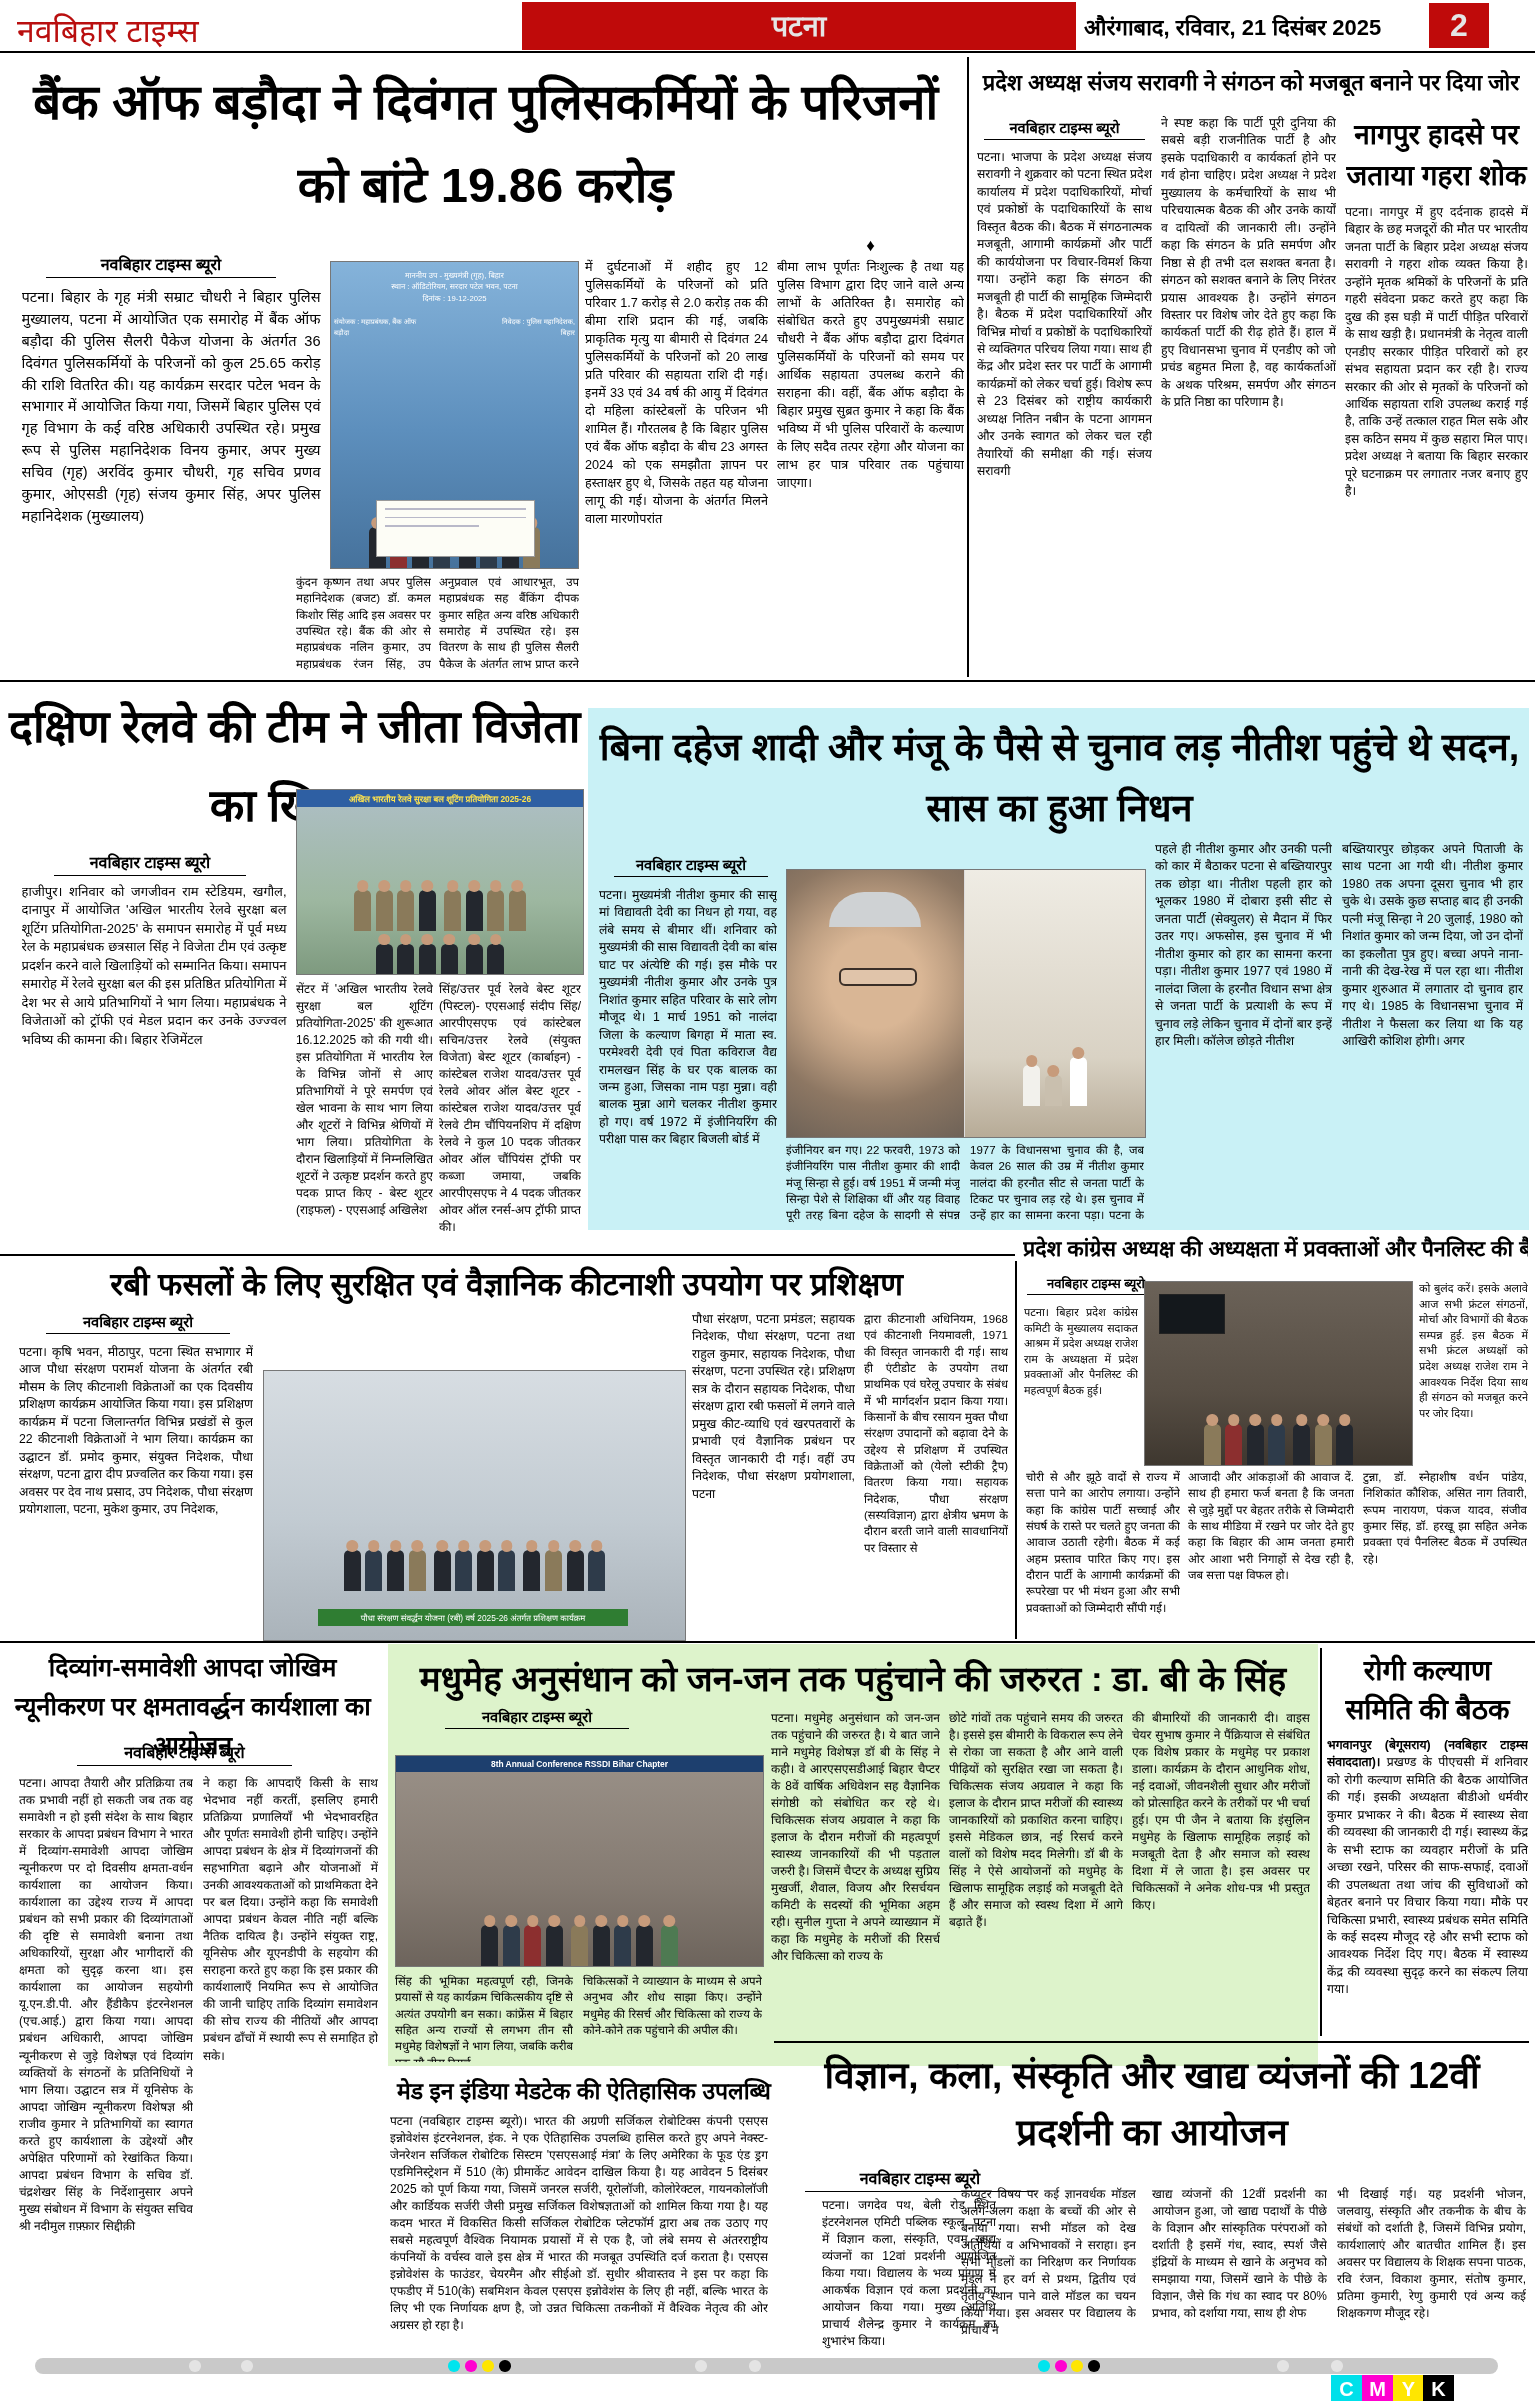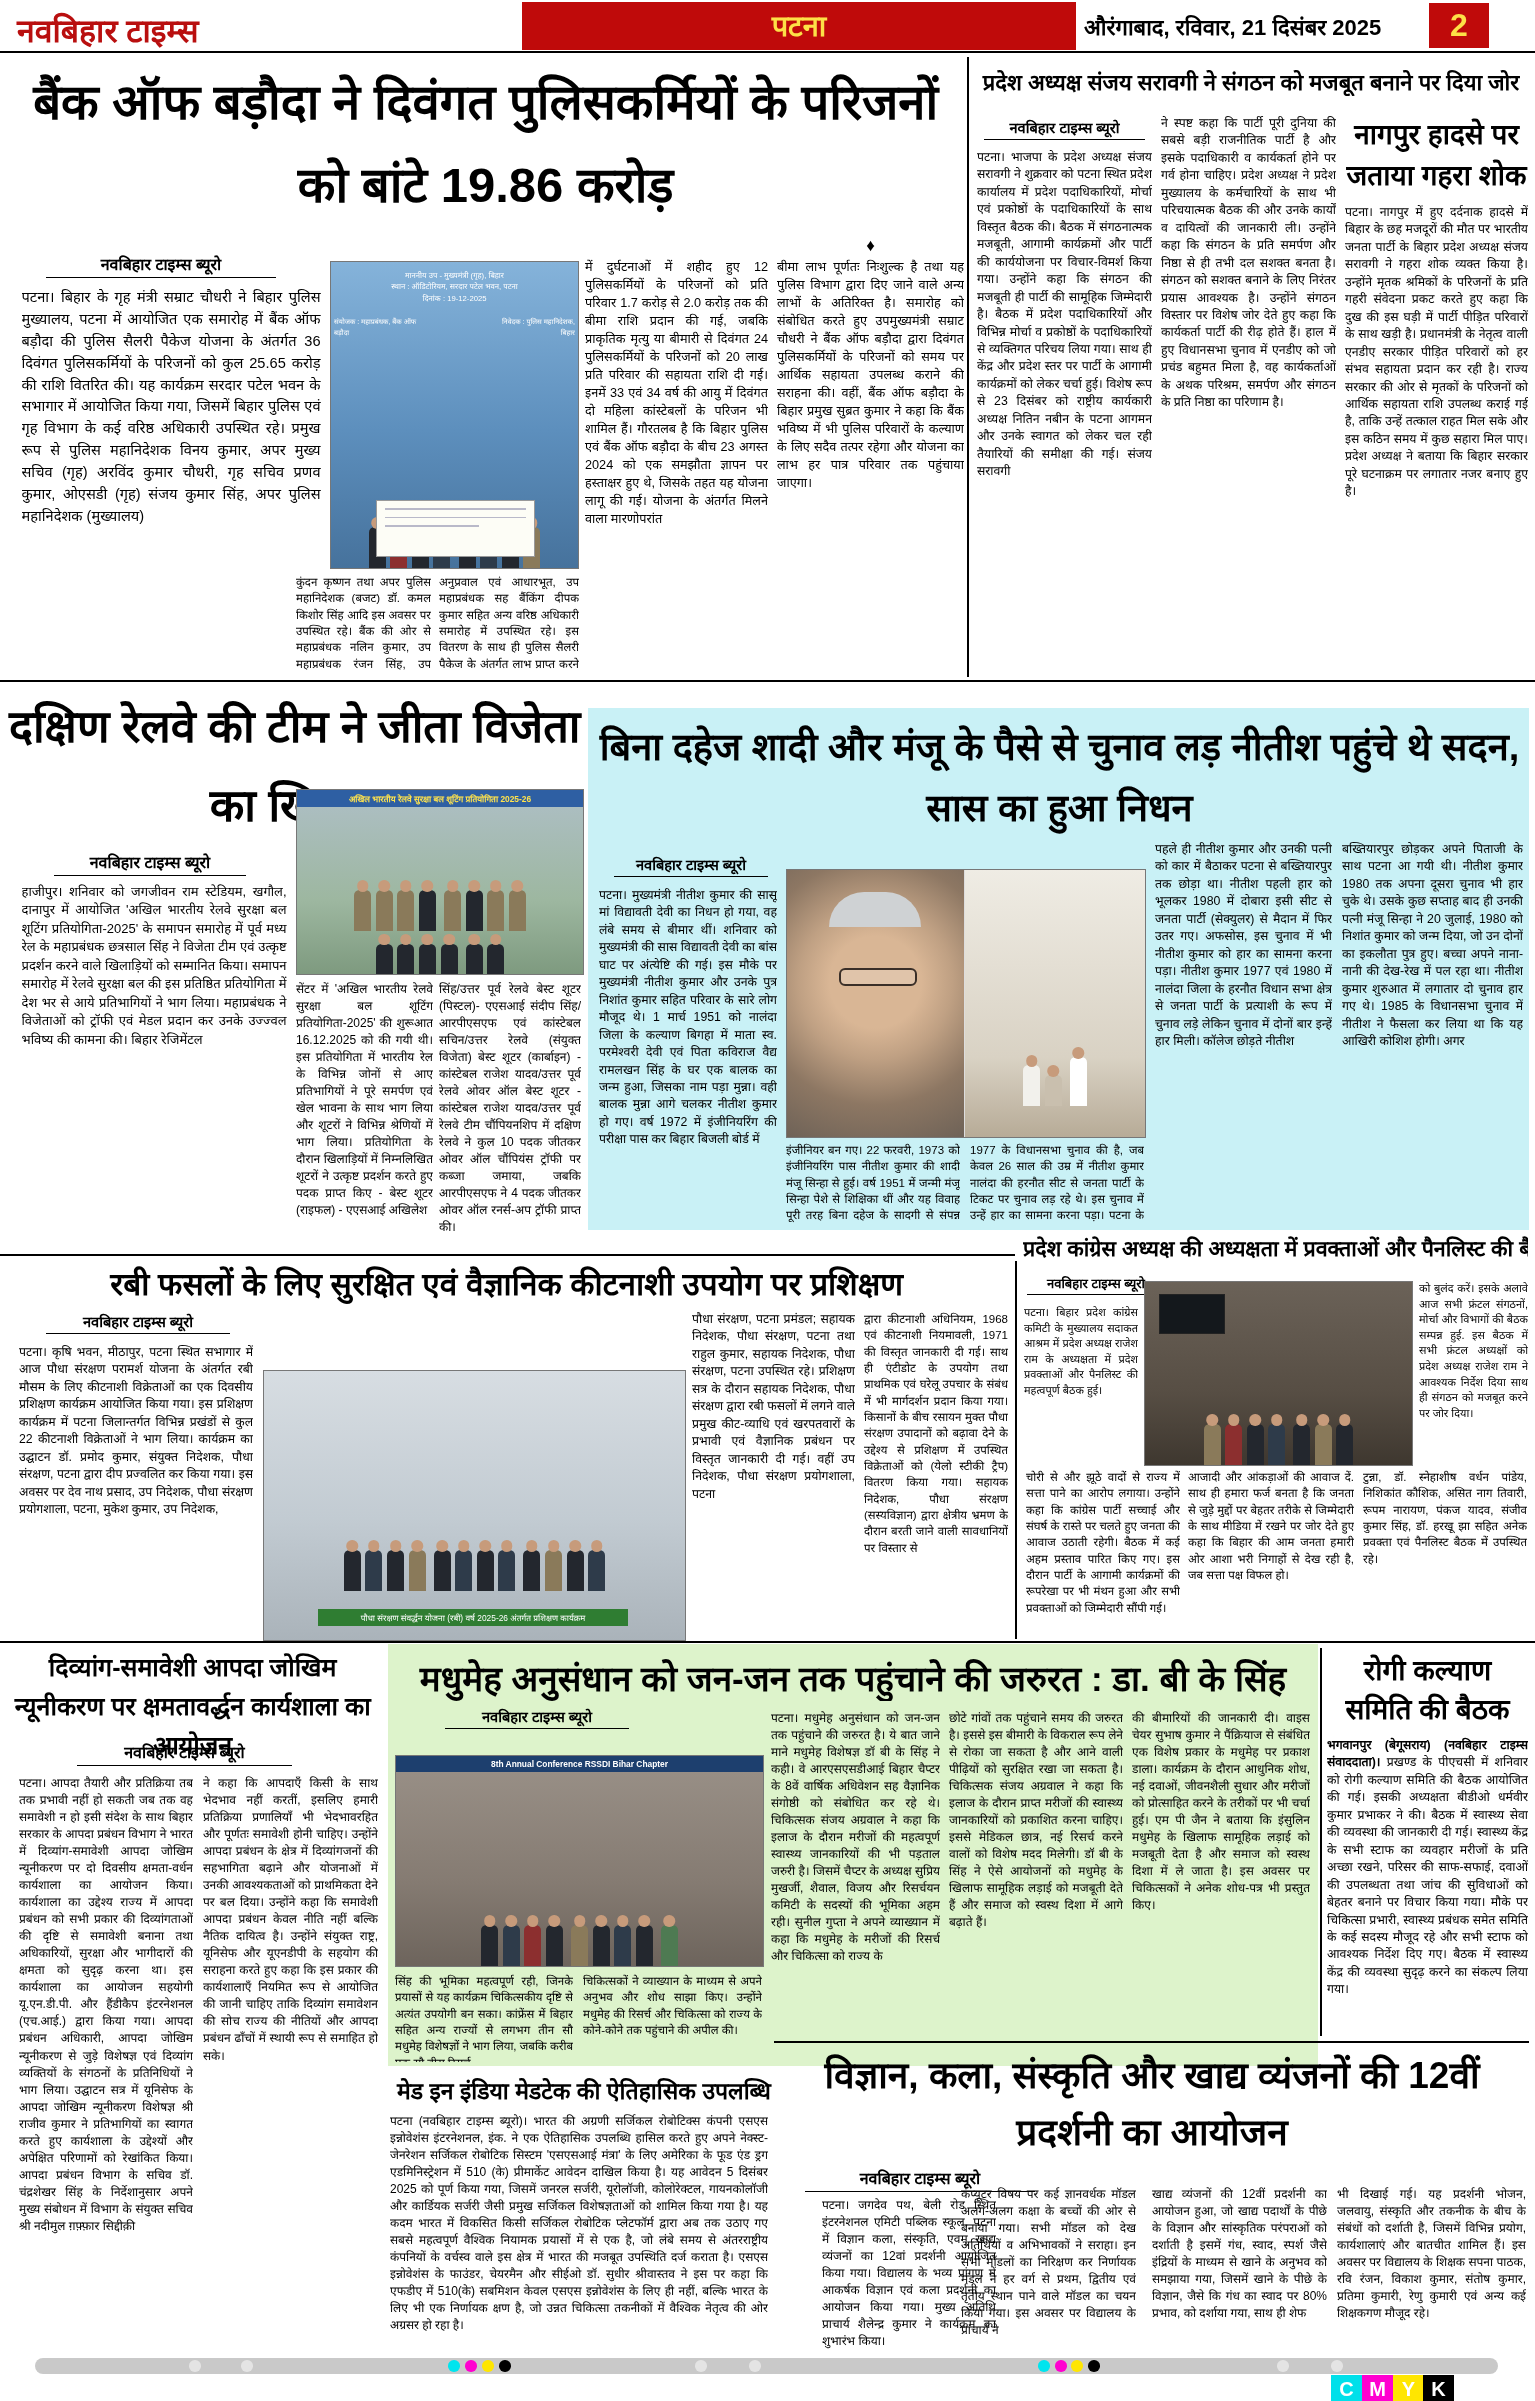--- a/index.html
+++ b/index.html
@@ -5,21 +5,21 @@
   html,body{margin:0;padding:0;background:#ffffff;}
   #paper{position:relative;width:1535px;height:2401px;background:#ffffff;overflow:hidden;
          font-family:"Liberation Sans",sans-serif;color:#000;}
   .abs{position:absolute;}
   .hl{font-weight:700;text-align:center;color:#000;}
   .col{position:absolute;text-align:justify;overflow:hidden;line-height:1.42;font-size:12.3px;}
   .byline{position:absolute;font-weight:700;text-align:center;font-size:16px;
           border-bottom:1.5px solid #000;padding-bottom:2.3px;}
   .vrule{position:absolute;width:1.5px;background:#000;}
   .hrule{position:absolute;height:1.5px;background:#000;}
-  .red{background:#bf0a0a;color:#fde047;}
+  .red{background:#bf0a0a;color:#e5e5e5;}
   
   .photo{position:absolute;overflow:hidden;border:0.8px solid #777;}
   .fig{position:relative;display:inline-block;width:17px;height:41px;margin:0 2.3px;
        border-radius:5.4px 5.4px 0 0;background:#2e3b4a;vertical-align:bottom;}
   .fig::before{content:"";position:absolute;top:-10px;left:50%;transform:translateX(-50%);
        width:11.5px;height:11.5px;border-radius:50%;background:#c79b7b;}
   .fig.kh{background:#8a7a5a;} .fig.dk{background:#23272e;} .fig.rd{background:#8c2f2f;}
   .figrow{position:absolute;white-space:nowrap;text-align:center;}
   .ptxt{color:#fff;font-size:7.7px;line-height:1.5;text-align:center;white-space:nowrap;overflow:hidden;}
   .cheque{position:absolute;background:#fdfdf6;border:0.8px solid #999;}
@@ -27,21 +27,21 @@
   
   .dot{position:absolute;width:11.5px;height:11.5px;border-radius:50%;top:2.3px;}
   .cmykbox{position:absolute;width:31px;height:28px;color:#fff;font-weight:700;font-size:20px;
            text-align:center;line-height:28px;}
 </style>
 </head>
 <body>
 
 <div id="paper">
 
-  <div class="abs" style="left:17px;top:7.7px;width:476px;font-size:32px;font-weight:700;color:#b90f0f;">नवबिहार टाइम्स</div>
+  <div class="abs" style="left:17px;top:7.7px;width:476px;font-size:32px;font-weight:400;color:#b90f0f;">नवबिहार टाइम्स</div>
   <div class="abs red" style="left:522px;top:1.5px;width:554px;height:48px;text-align:center;">
     <span style="font-size:29px;font-weight:700;line-height:48px;">पटना</span>
   </div>
   <div class="abs" style="left:1084px;top:10.7px;width:338px;font-size:22px;font-weight:700;">औरंगाबाद, रविवार, 21 दिसंबर 2025</div>
   <div class="abs red" style="left:1429px;top:3.1px;width:60px;height:45px;text-align:center;">
     <span style="font-size:32px;font-weight:700;line-height:45px;">2</span>
   </div>
   <div class="hrule" style="left:0;top:51px;width:1535px;height:2.3px;"></div>
 
   <div class="abs hl" style="left:7.7px;top:61px;width:956px;height:183px;font-size:49px;line-height:1.7;font-weight:800;">बैंक ऑफ बड़ौदा ने दिवंगत पुलिसकर्मियों के परिजनों को बांटे 19.86 करोड़</div>

